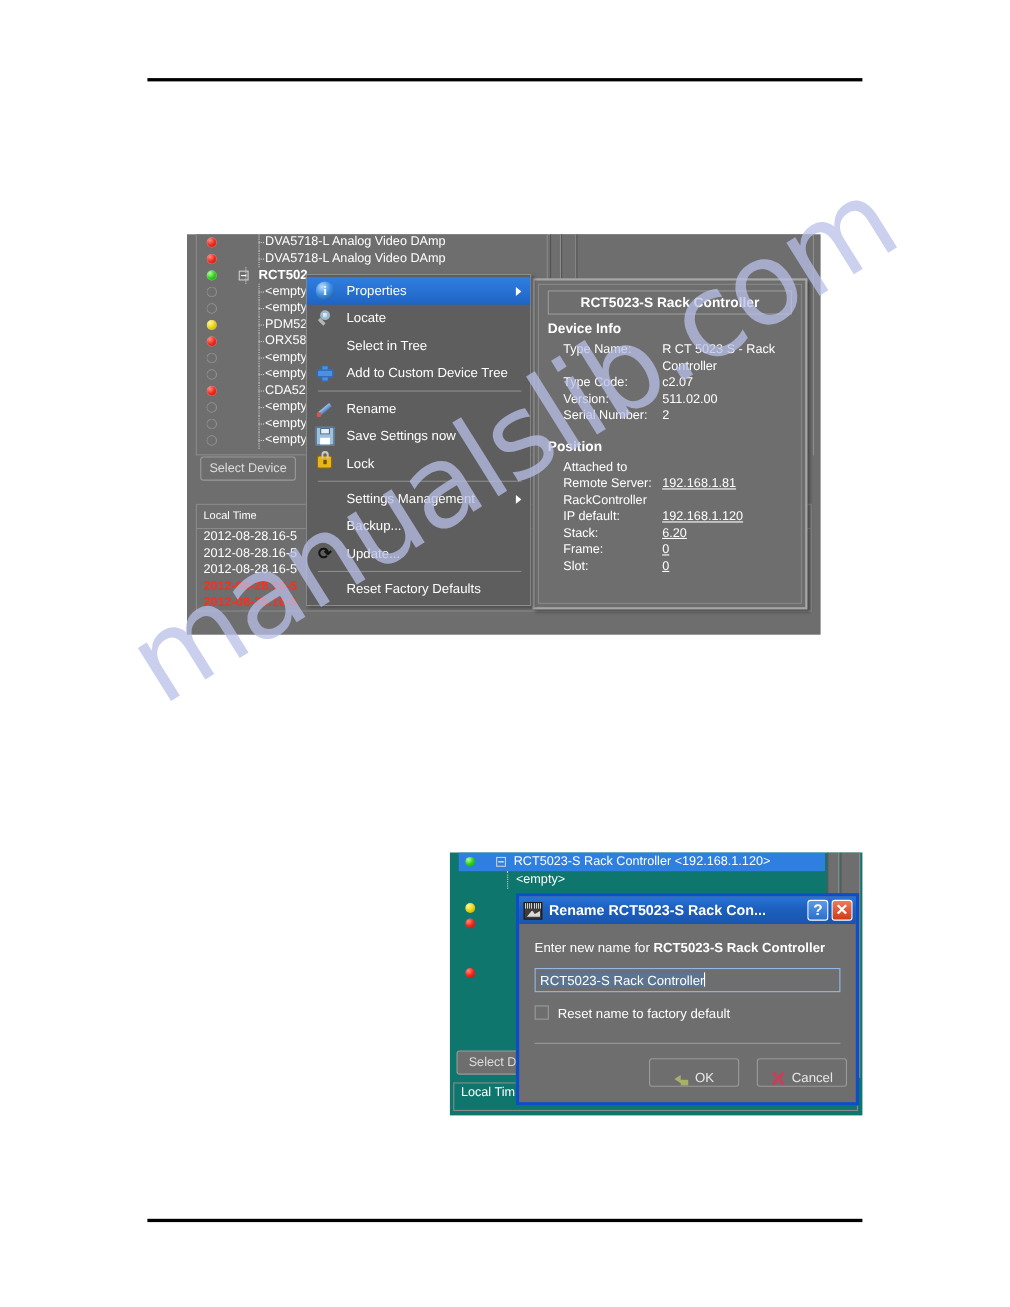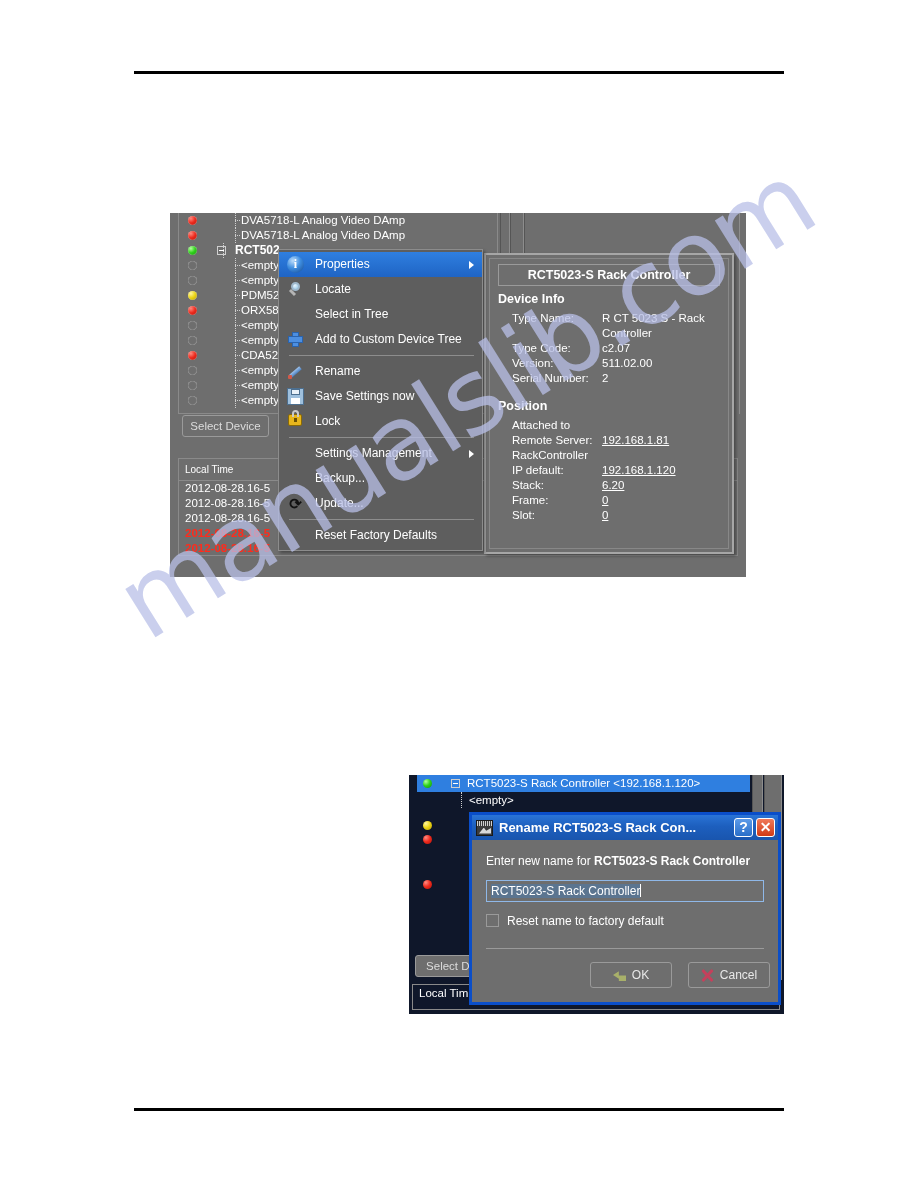--- a/index.html
+++ b/index.html
@@ -414,21 +414,21 @@
   .di-row .k { display: inline-block; width: 90px; }
   .di-row .v { }
 
   
   #shot2 {
     position: absolute;
     left: 409px;
     top: 775px;
     width: 375px;
     height: 239px;
-    background: #0f172a;
+    background: #0f766e;
     overflow: hidden;
     z-index: 2;
     font-size: 11.5px;
     color: #ffffff;
   }
   .s2-selrow {
     position: absolute;
     left: 8px;
     top: 0px;
     width: 333px;
@@ -644,21 +644,21 @@
     gap: 16px;
   }
   .rd-button {
     width: 82px;
     height: 26px;
     background: #6e6e6e;
     border: 1px solid #9a9a9a;
     border-radius: 3px;
     box-sizing: border-box;
     display: flex;
-    align-items: center;
+    align-items: flex-end;
     justify-content: center;
     gap: 6px;
     font-size: 12px;
     color: #e8e8e8;
   }
   .ic-ok {
     width: 13px; height: 12px;
     background: #a8b06a;
     clip-path: polygon(0 55%, 55% 55%, 55% 18%, 100% 50%, 55% 82%, 55% 100%, 0 100%);
     transform: scaleX(-1);

